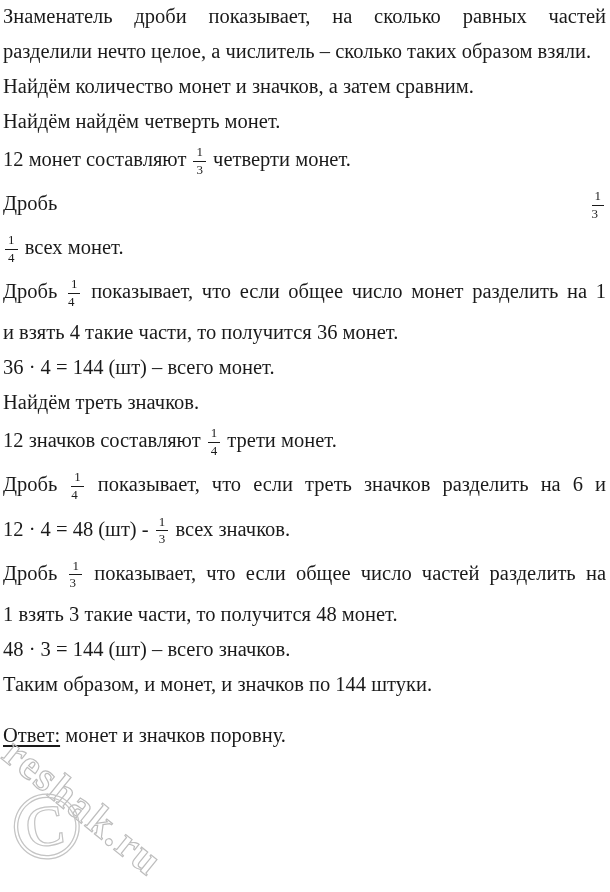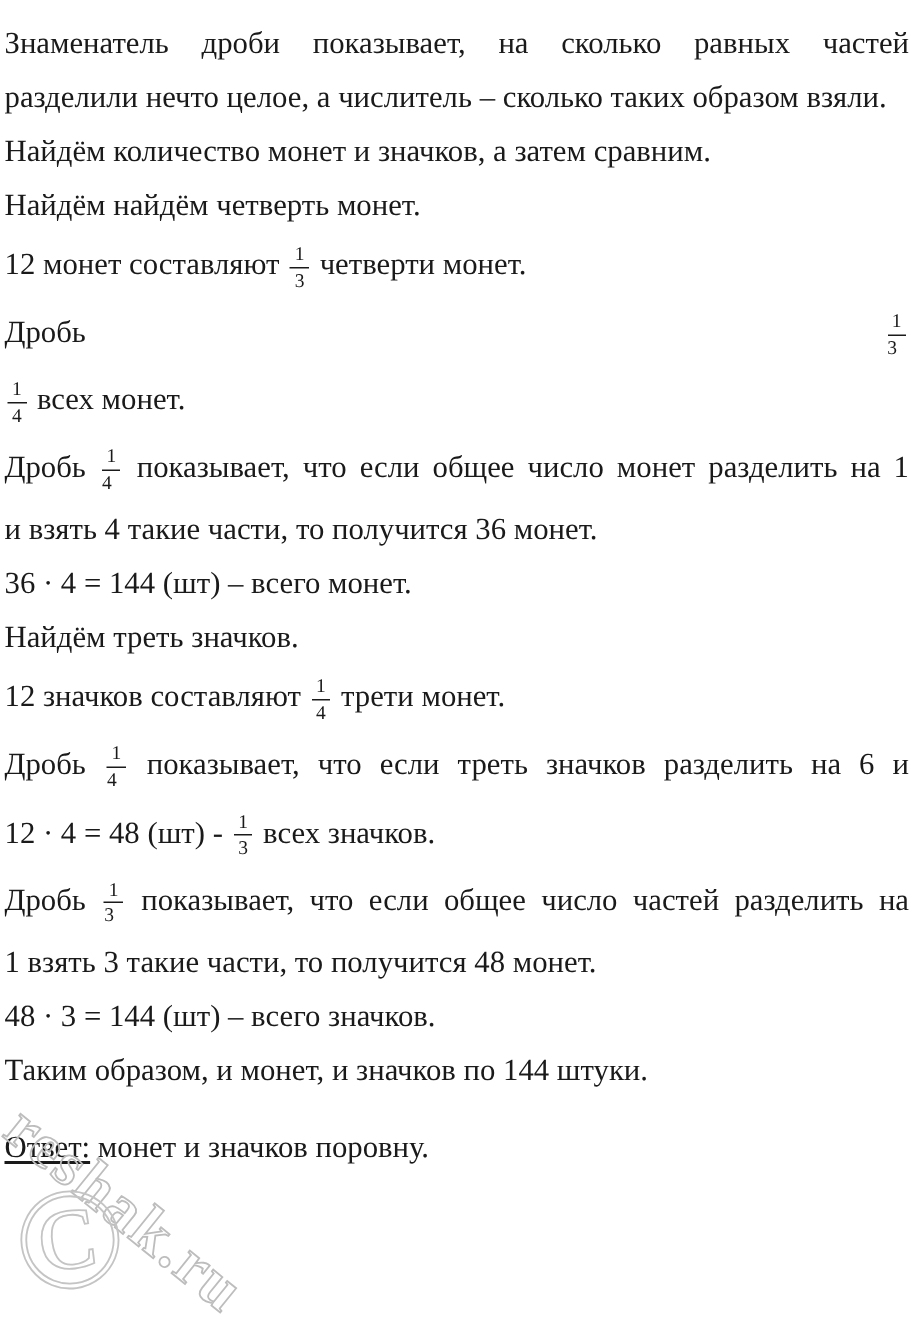--- a/index.html
+++ b/index.html
@@ -11,21 +11,21 @@
     position:relative;
   }
   .doc{
     position:relative;
     padding:5px 4px 0 3px;
     z-index:1;
   }
   .line{
     font-size:20.5px;
     line-height:23px;
-    margin:13px 0 12px 0;
+    margin:0 0 12px 0;
     white-space:normal;
   }
   .line.justify{
     text-align:justify;
     text-align-last:justify;
   }
   .line.gap{
     margin-top:28px;
   }
   .seg.u{

